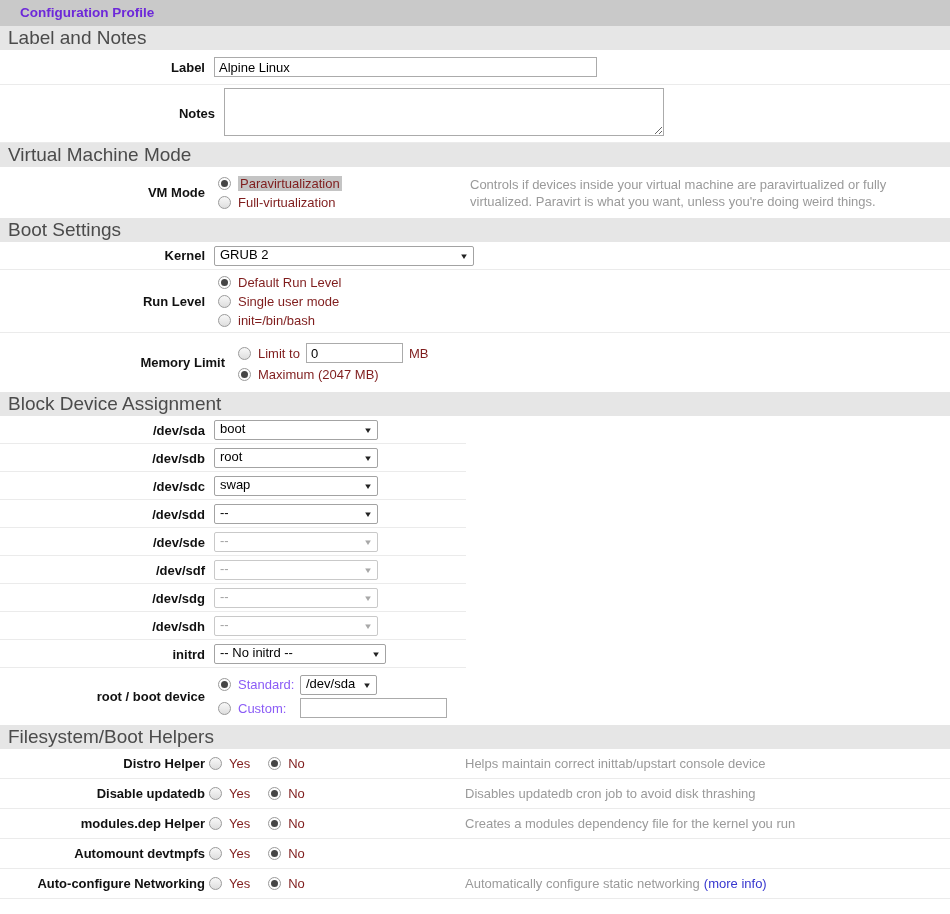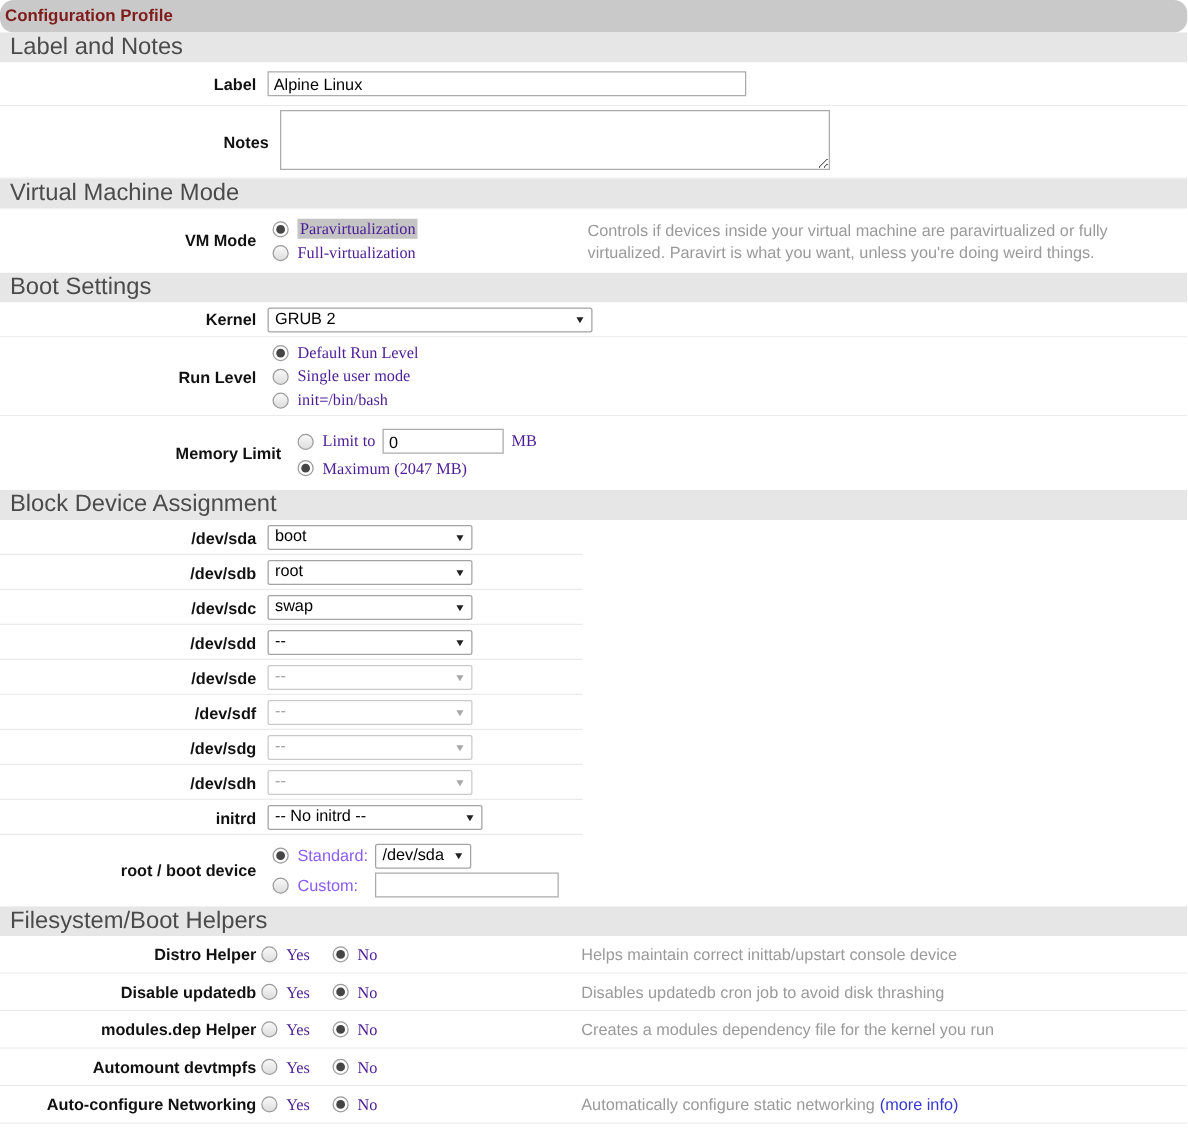--- a/index.html
+++ b/index.html
@@ -1,21 +1,21 @@
 <!DOCTYPE html>
 <html><head>
 <meta charset="utf-8">
 <style>
   * { box-sizing: border-box; margin: 0; padding: 0; }
   html,body { background:#fff; }
   body { font-family: "Liberation Sans", sans-serif; font-size: 13px; color:#222; }
   .page { width:950px; height:914px; position:relative; background:#fff; overflow:hidden; }
 
-  .titlebar { height:26px; line-height:26px; background:#c9c9c9; padding-left:4px;
-              font-weight:bold; color:#7f1d1d; font-size:13.5px;border-radius:11px; }
+  .titlebar { height:26px; line-height:26px; background:#c9c9c9; padding-left:20px;
+              font-weight:bold; color:#6d28d9; font-size:13.5px; }
   .sectionbar { height:24px; line-height:24px; background:#e6e6e6; padding-left:8px;
                 color:#4b4b4b; font-size:19px; }
 
   .row { display:flex; align-items:center; position:relative;
          border-bottom:1px solid #ebebeb; background:#fff; }
   .row.nodiv { border-bottom:none; }
   .row.shortdiv { border-bottom:none; }
   .row.shortdiv::after { content:""; position:absolute; left:0; bottom:0; width:466px;
                          height:1px; background:#ebebeb; }
 
@@ -45,21 +45,21 @@
   .w260 { width:260px; } .w164 { width:164px; } .w172 { width:172px; } .w77 { width:77px; }
 
   .radio { display:inline-block; width:13px; height:13px; border-radius:50%;
            border:1px solid #9b9b9b; background:linear-gradient(#f8f8f8,#dedede);
            flex-shrink:0; margin-right:7px; position:relative; }
   .radio.sel { background:#fdfdfd; }
   .radio.sel::after { content:""; position:absolute; left:2px; top:2px; width:7px; height:7px;
                       border-radius:50%; background:#454545; }
 
   .optline { height:19px; display:flex; align-items:center; }
-  .opt-label { color:#4c1d95;font-family:Liberation Serif, serif; }
+  .opt-label { color:#7f1d1d; }
   .opt-label.hl { background:#c4c4c4; padding:0 2px; }
   .rb-cap { display:inline-block; width:62px; color:#8b5cf6; }
   .yn { display:flex; align-items:center; }
   .yn .yes-cap { margin-right:18px; }
   .indent { margin-left:4px; }
 
   .link { color:#3636cf; text-decoration:none; margin-left:4px; cursor:pointer; }
 </style>
 </head>
 <body>

